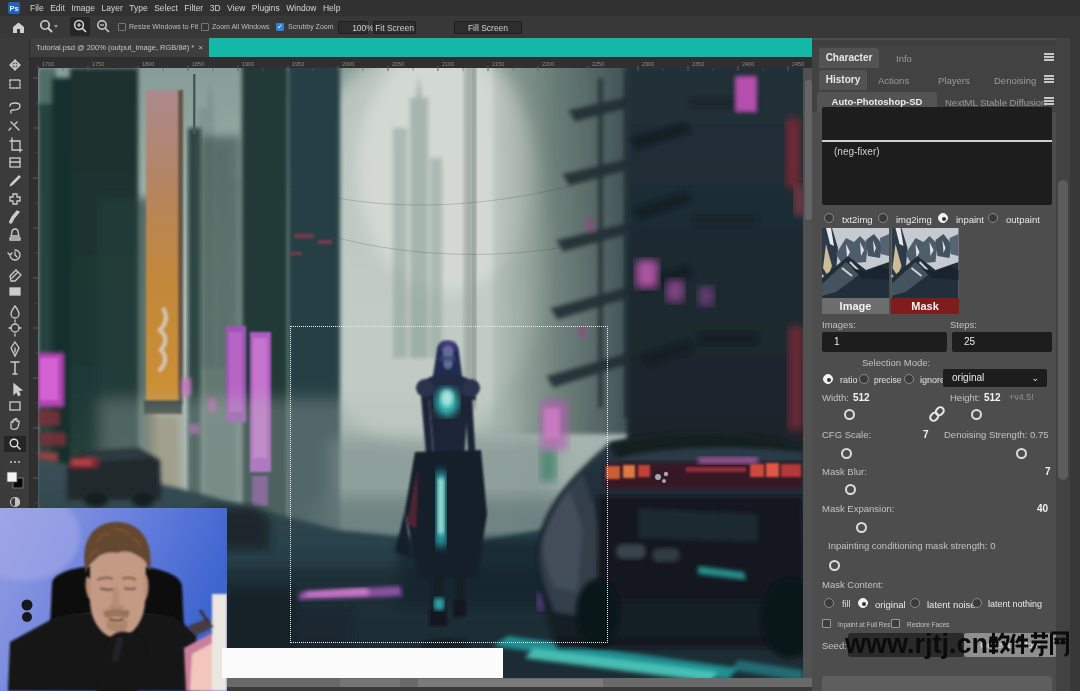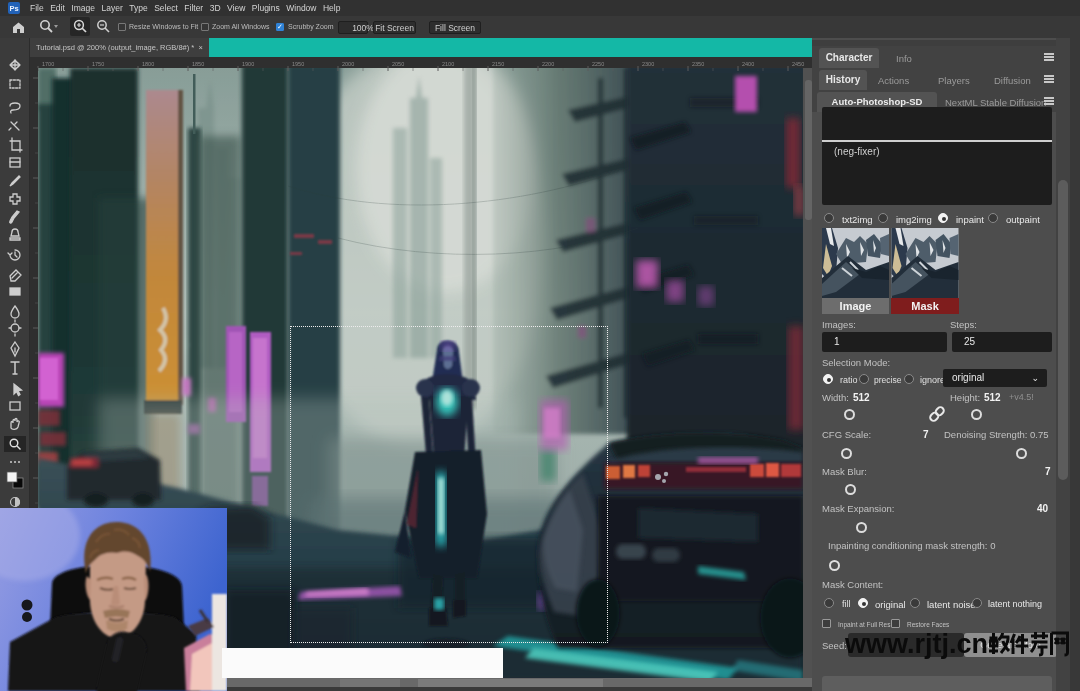--- a/index.html
+++ b/index.html
@@ -379,21 +379,21 @@
       </svg>
   </div>
   <div class="cbx" style="left:118px;"></div>
     <div class="olabel" style="left:129px;">Resize Windows to Fit</div>
   <div class="cbx" style="left:201px;"></div>
     <div class="olabel" style="left:212px;">Zoom All Windows</div>
   <div class="cbx on" style="left:276px;"></div>
     <div class="olabel" style="left:288px;">Scrubby Zoom</div>
   <div class="obtn" style="left:338px;width:30px;padding-left:20px;">100%</div>
   <div class="obtn" style="left:373px;width:43px;">Fit Screen</div>
-  <div class="obtn" style="left:429px;width:52px;text-align:center;">Fill Screen</div>
+  <div class="obtn" style="left:454px;width:68px;text-align:center;">Fill Screen</div>
   <div id="tabbar">
       <div id="doctab">Tutorial.psd @ 200% (output_image, RGB/8#) *&nbsp;&nbsp;×</div>
     </div>
   <div id="toolbar">
     <svg width="30" height="653" viewBox="0 0 30 653">
       <g stroke="#cdcdcd" stroke-width="1.3" fill="none" stroke-linecap="round">
 
         <path d="M15,22 v10 M10,27 h10 M15,22 l-2.5,3 M15,22 l2.5,3 M10,27 l2.5,-2.5 M10,27 l2.5,2.5 M20,27 l-2.5,-2.5 M20,27 l-2.5,2.5 M15,32 l-2.5,-3 M15,32 l2.5,-3"></path>
 
         <rect x="10" y="42" width="10" height="8" stroke-dasharray="2 1.4"></rect>
@@ -519,21 +519,21 @@
   <div class="abs" style="left:812px;top:46px;width:244px;height:22px;background:#424242;"></div>
   <div class="abs" style="left:819px;top:48px;width:60px;height:20px;background:#535353;border-radius:3px 3px 0 0;color:#e8e8e8;font-size:10px;font-weight:bold;text-align:center;line-height:20px;">Character</div>
   <div class="plabel" style="left:896px;top:53px;color:#9b9b9b;">Info</div>
   <div class="abs" style="left:1044px;top:53px;width:10px;height:8px;border-top:2px solid #c8c8c8;border-bottom:2px solid #c8c8c8;">
       <div style="height:2px;background:#c8c8c8;margin-top:1px;"></div>
     </div>
   <div class="abs" style="left:812px;top:68px;width:244px;height:22px;background:#424242;"></div>
   <div class="abs" style="left:819px;top:70px;width:48px;height:20px;background:#535353;border-radius:3px 3px 0 0;color:#e8e8e8;font-size:10px;font-weight:bold;text-align:center;line-height:20px;">History</div>
   <div class="plabel" style="left:878px;top:75px;color:#9b9b9b;">Actions</div>
   <div class="plabel" style="left:938px;top:75px;color:#9b9b9b;">Players</div>
-  <div class="plabel" style="left:994px;top:75px;color:#9b9b9b;">Diffusion</div>
+  <div class="plabel" style="left:994px;top:75px;color:#9b9b9b;">Denoising</div>
   <div class="abs" style="left:1044px;top:75px;width:10px;height:8px;border-top:2px solid #c8c8c8;border-bottom:2px solid #c8c8c8;">
       <div style="height:2px;background:#c8c8c8;margin-top:1px;"></div>
     </div>
   <div class="abs" style="left:812px;top:90px;width:244px;height:22px;background:#424242;"></div>
   <div class="abs" style="left:817px;top:92px;width:120px;height:20px;background:#535353;border-radius:3px 3px 0 0;color:#ececec;font-size:9.5px;font-weight:bold;text-align:center;line-height:20px;">Auto-Photoshop-SD</div>
   <div class="plabel" style="left:945px;top:97px;color:#9b9b9b;font-size:9.5px;">NextML Stable Diffusion</div>
   <div class="abs" style="left:1044px;top:97px;width:10px;height:8px;border-top:2px solid #c8c8c8;border-bottom:2px solid #c8c8c8;">
       <div style="height:2px;background:#c8c8c8;margin-top:1px;"></div>
     </div>
 
@@ -583,21 +583,21 @@
     </svg>
   </div>
   <div class="abs" style="left:822px;top:298px;width:67px;height:16px;background:#6d6d6d;color:#f2f2f2;font-size:11px;font-weight:bold;text-align:center;line-height:16px;">Image</div>
   <div class="abs" style="left:891px;top:298px;width:68px;height:16px;background:#7f1d1d;color:#f2f2f2;font-size:11px;font-weight:bold;text-align:center;line-height:16px;">Mask</div>
 
   <div class="plabel" style="left:822px;top:319px;">Images:</div>
   <div class="plabel" style="left:950px;top:319px;">Steps:</div>
   <div class="blackbox" style="left:822px;top:332px;width:125px;height:20px;line-height:20px;padding-left:12px;">1</div>
   <div class="blackbox" style="left:952px;top:332px;width:100px;height:20px;line-height:20px;padding-left:12px;">25</div>
 
-  <div class="plabel" style="left:822px;top:357px;">Selection Mode:</div>
+  <div class="plabel" style="left:862px;top:357px;">Selection Mode:</div>
   <div class="radio on" style="left:823px;top:374px;"></div>
     <div class="plabel" style="left:840px;top:375px;font-size:9px;color:#e0e0e0;">ratio</div>
   <div class="radio" style="left:859px;top:374px;"></div>
     <div class="plabel" style="left:874px;top:375px;font-size:8.5px;color:#e0e0e0;">precise</div>
   <div class="radio" style="left:904px;top:374px;"></div>
     <div class="plabel" style="left:920px;top:375px;font-size:9px;color:#e0e0e0;">ignore</div>
   <div class="blackbox" style="left:943px;top:369px;width:104px;height:18px;line-height:18px;padding-left:9px;">original<span style="float:right;margin-right:8px;font-size:9px;">⌄</span></div>
 
   <div class="plabel" style="left:822px;top:392px;">Width:</div>
     <div class="pvalue" style="left:853px;top:392px;">512</div>

